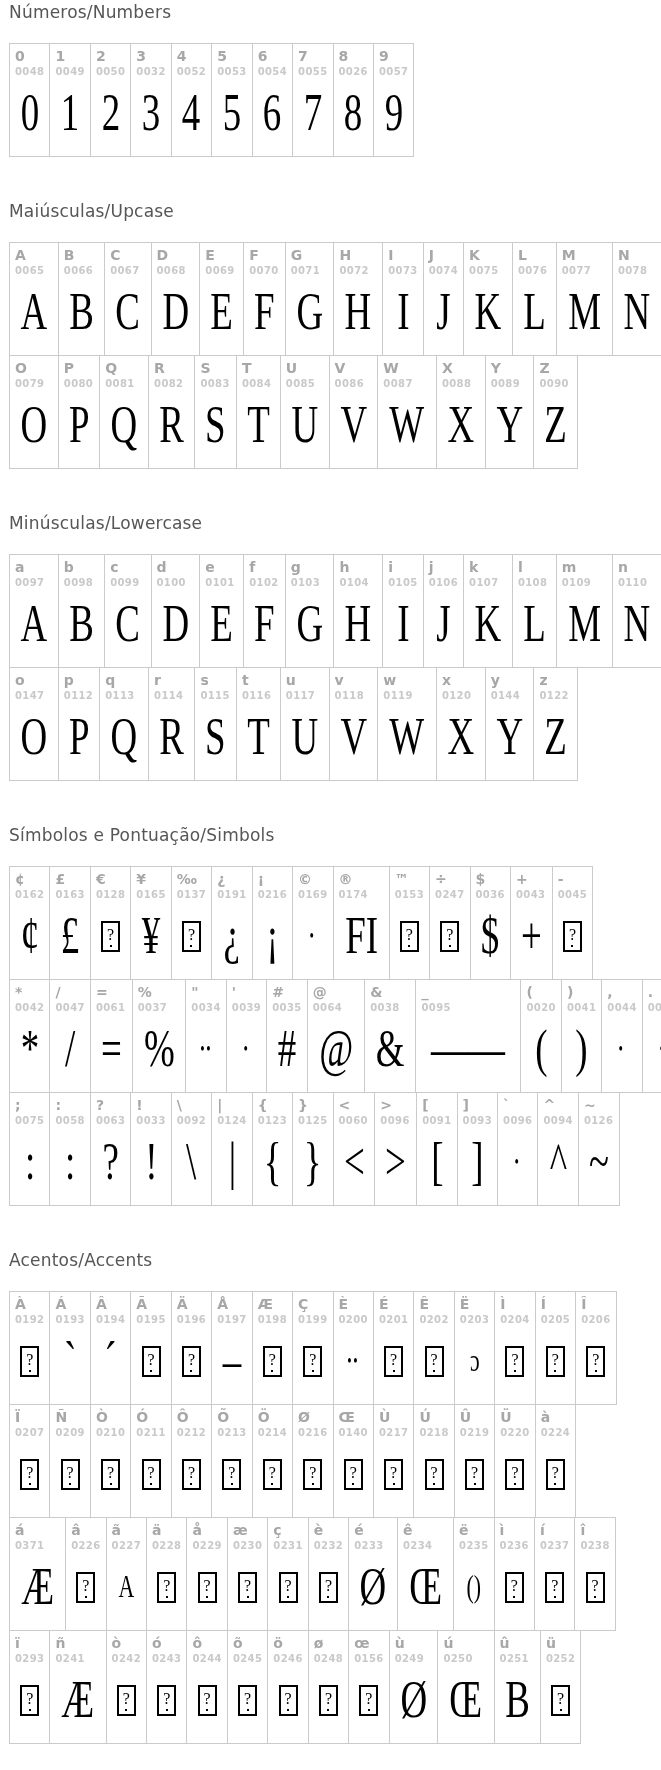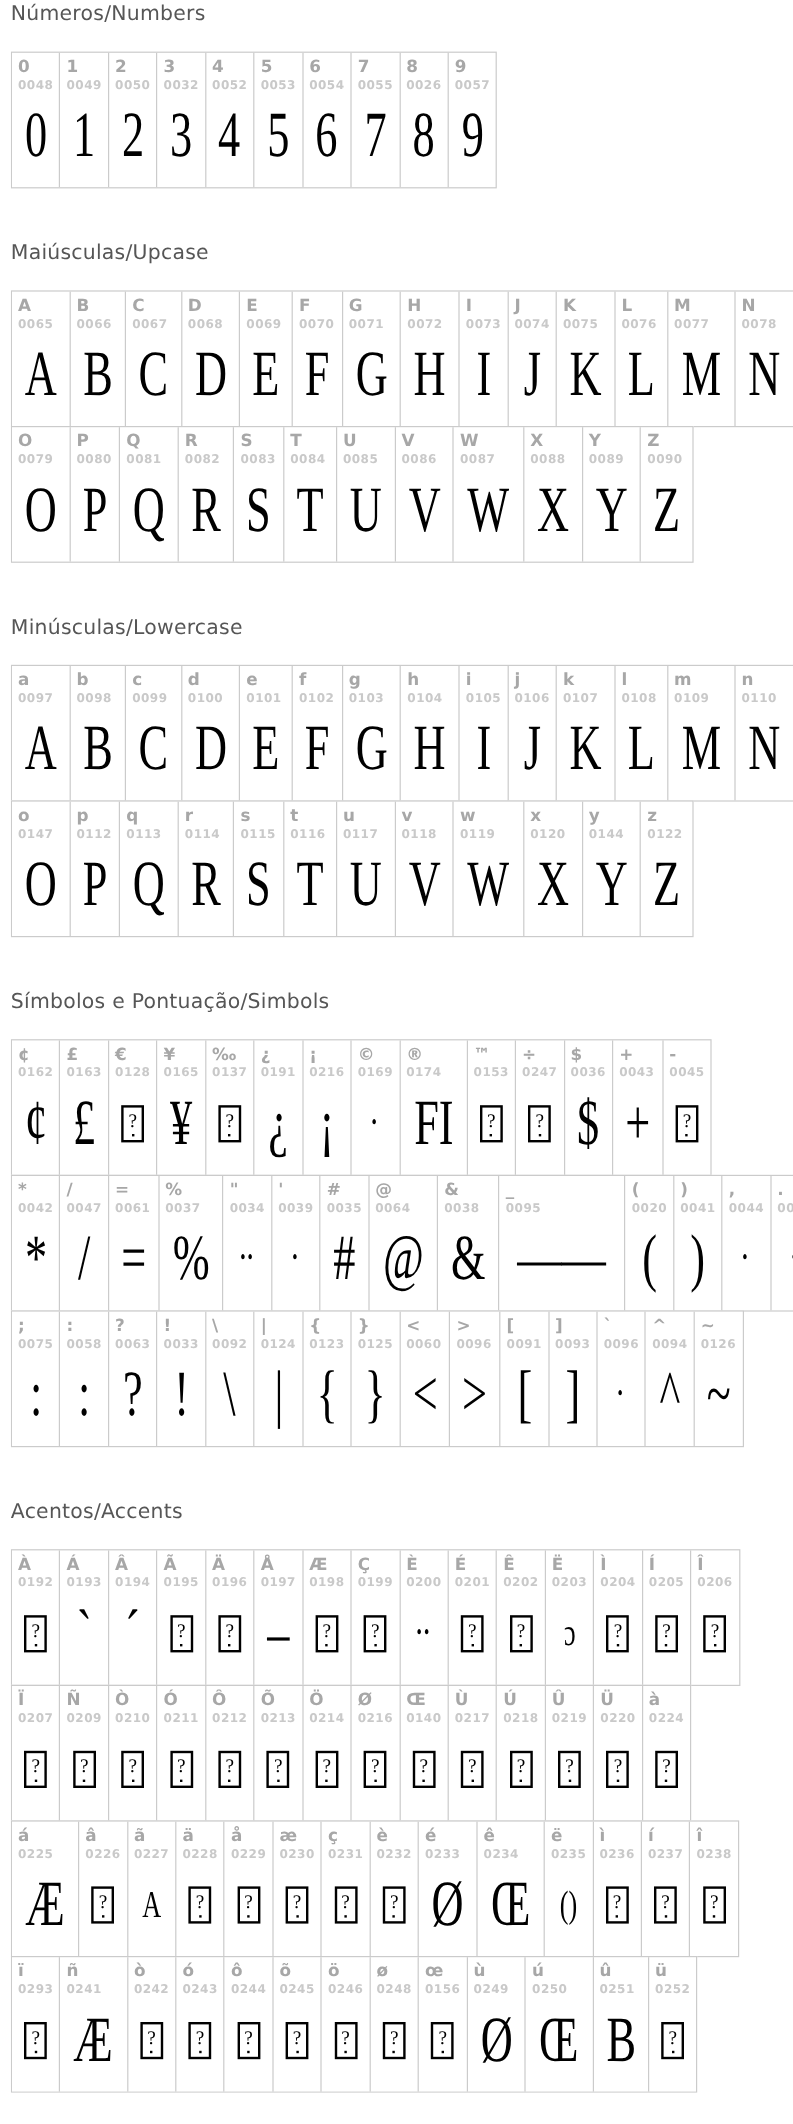--- a/index.html
+++ b/index.html
@@ -1069,21 +1069,21 @@
             <div class="cell-char">à</div>
             <div class="cell-code">0224</div>
             <div class="cell-glyph">
               <span class="notdef"></span>
             </div>
           </div>
         </div>
         <div class="char-row">
           <div class="char-cell">
             <div class="cell-char">á</div>
-            <div class="cell-code">0225</div>
+            <div class="cell-code">0371</div>
             <div class="cell-glyph">
               <span class="g">Æ</span>
             </div>
           </div>
           <div class="char-cell">
             <div class="cell-char">â</div>
             <div class="cell-code">0226</div>
             <div class="cell-glyph">
               <span class="notdef"></span>
             </div>

